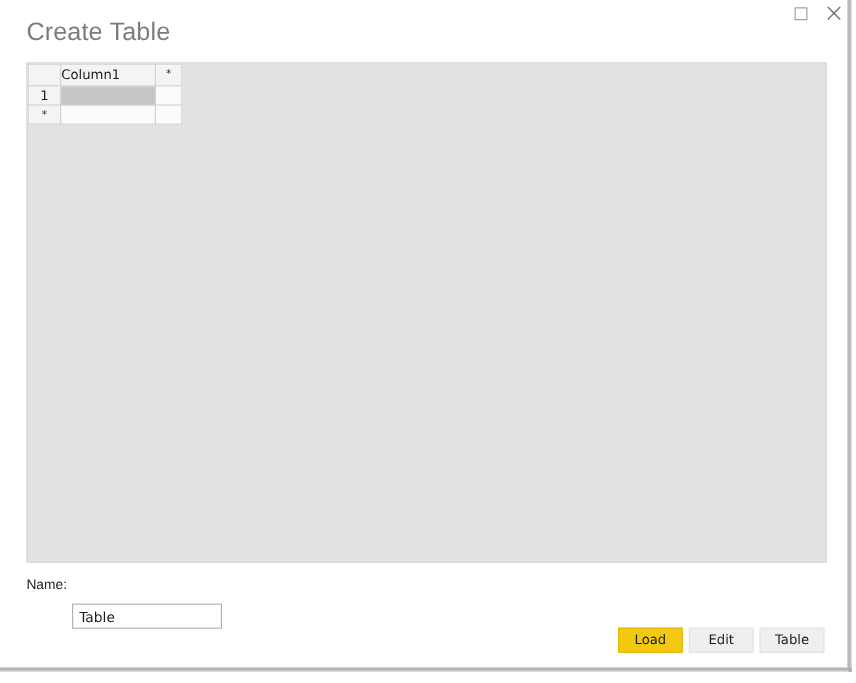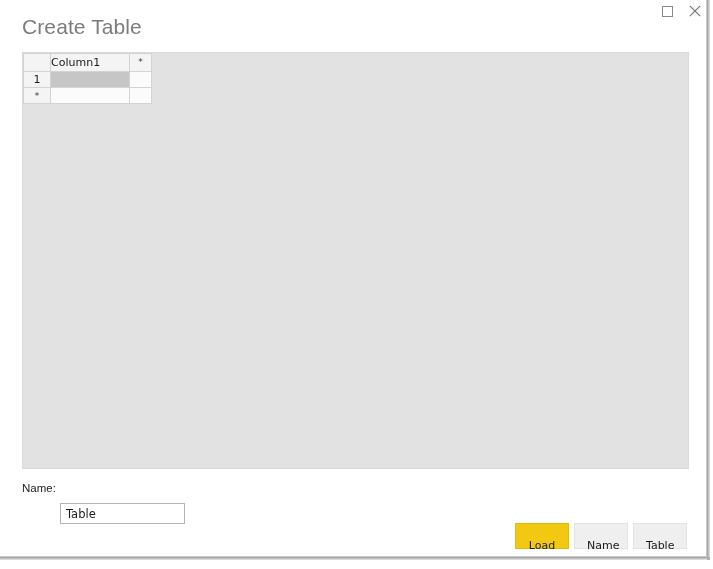--- a/index.html
+++ b/index.html
@@ -205,21 +205,21 @@
     width: 54px;
     height: 21px;
     box-sizing: border-box;
     border: 1px solid transparent;
     font-family: "DejaVu Sans", "Liberation Sans", sans-serif;
     font-size: 11px;
     color: #1b1b1b;
     line-height: 19px;
     text-align: center;
     cursor: default;
-    padding: 12px;
+    padding: 0;
     border-radius: 0;
   }
   .btn-primary {
     left: 515px;
     background: #f2c811;
     border-color: #e4bb0c;
   }
   .btn-secondary {
     background: #efefef;
     border-color: #e3e3e3;
@@ -278,21 +278,21 @@
           </tr>
         </tbody>
       </table>
 
     </div>
 
     <div class="name-label">Name:</div>
     <input class="name-input" type="text" value="Table" style="">
 
     <button class="btn btn-primary">Load</button>
-    <button class="btn btn-secondary btn-edit">Name</button>
+    <button class="btn btn-secondary btn-edit">Edit</button>
     <button class="btn btn-secondary btn-cancel">Table</button>
 
   </div>
 
   <div class="shadow-right"></div>
   <div class="shadow-bottom"></div>
   <div class="shadow-corner"></div>
 
 </div>
 

